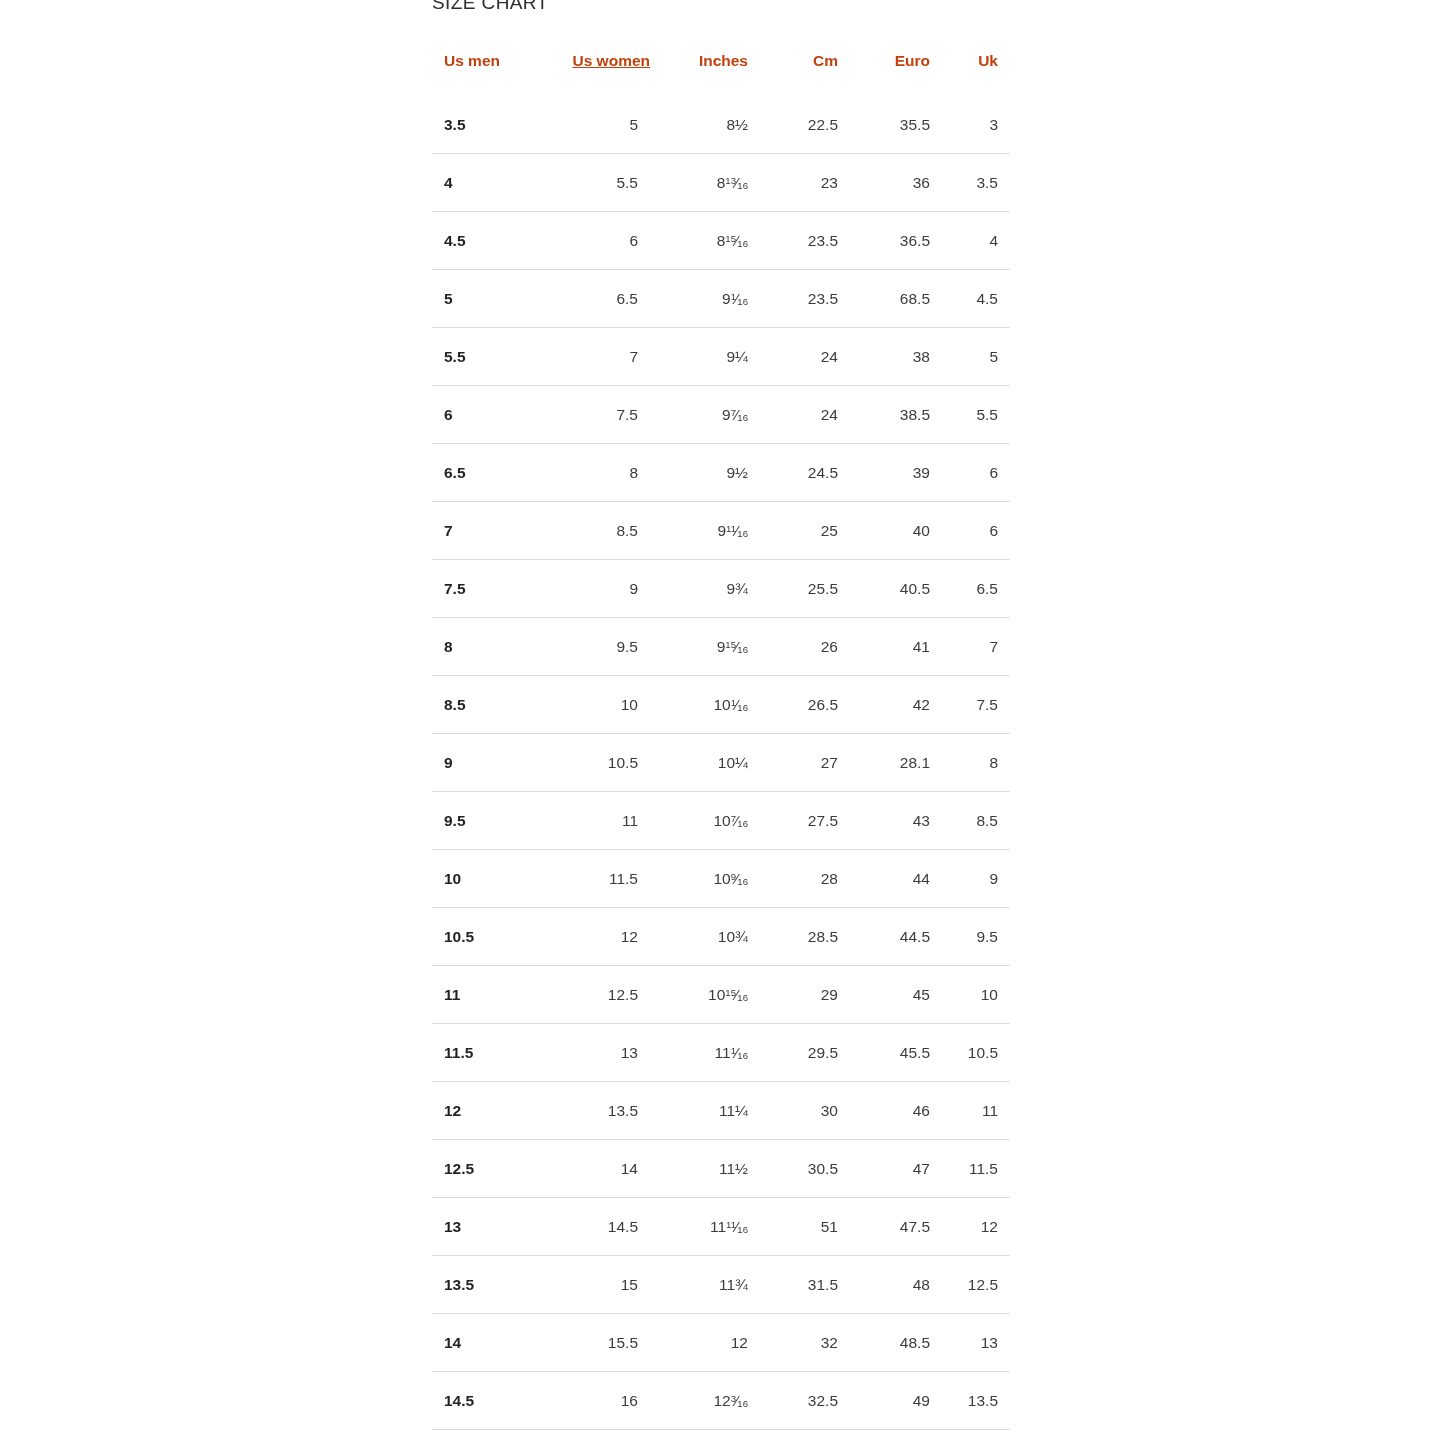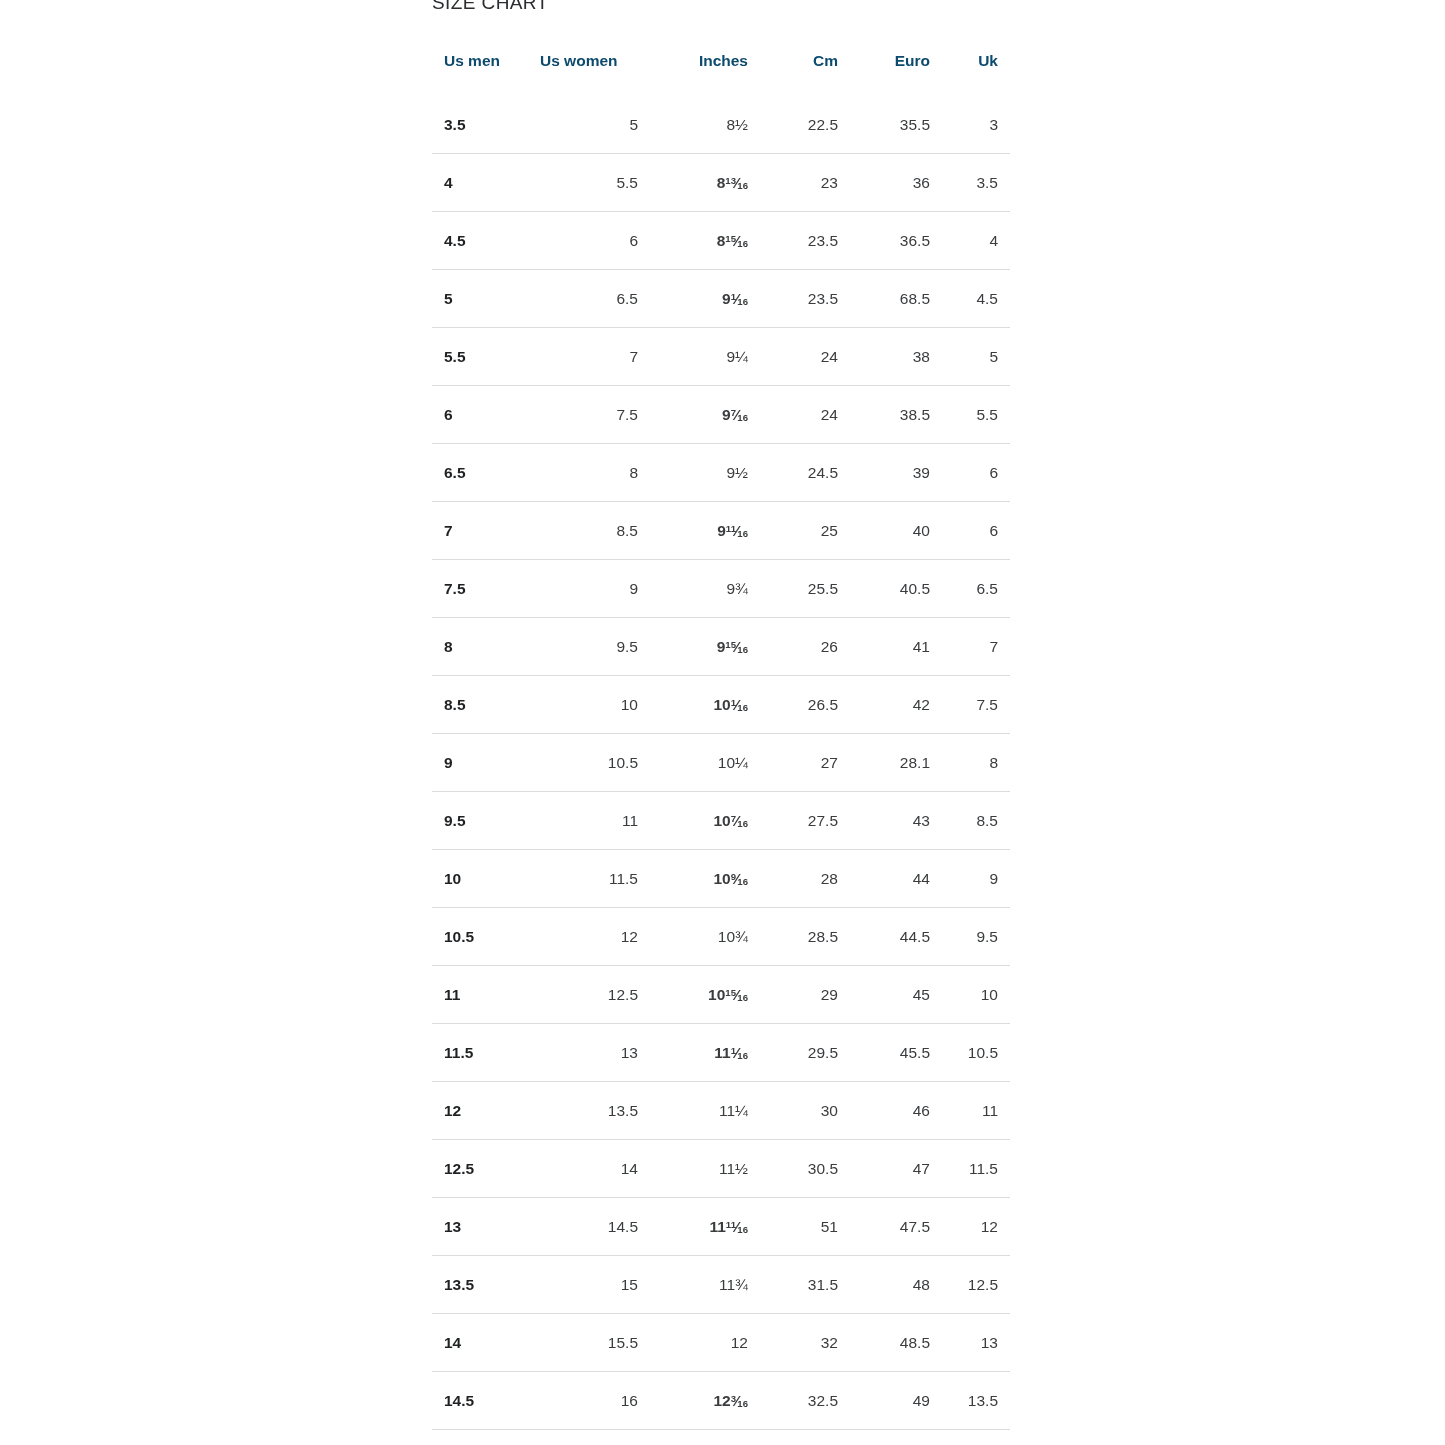--- a/index.html
+++ b/index.html
@@ -47,35 +47,36 @@
   .size-table col.c-usmen   { width: 108px; }
   .size-table col.c-uswomen { width: 110px; }
   .size-table col.c-inches  { width: 110px; }
   .size-table col.c-cm      { width: 90px; }
   .size-table col.c-euro    { width: 92px; }
   .size-table col.c-uk      { width: 68px; }
 
   .size-table th {
     font-size: 15.5px;
     font-weight: 700;
-    color: #0c4a6e;
+    color: #c2410c;
     text-align: right;
     padding: 0 12px 26px 0;
     vertical-align: bottom;
     white-space: nowrap;
   }
   .size-table th.col-usmen {
     text-align: left;
     padding-left: 12px;
     padding-right: 0;
   }
   .size-table th.col-uswomen {
-    text-align: left;
+    text-align: right;
     padding-left: 0;
     padding-right: 0;
+    text-decoration: underline;
   }
 
   .size-table td {
     font-size: 15.5px;
     font-weight: 400;
     color: #3a3c3e;
     text-align: right;
     padding: 0 12px 0 0;
     height: 57px;
     vertical-align: middle;
@@ -94,21 +95,20 @@
   .size-table tbody tr:first-child td {
     border-top: none;
   }
 
   
   .frac {
     display: inline-block;
     position: relative;
     white-space: nowrap;
     letter-spacing: 0;
-    font-weight: bold;
   }
   .frac .num {
     font-size: 0.62em;
     vertical-align: 0.42em;
     line-height: 1;
   }
   .frac .sl {
     font-size: 0.95em;
     margin: 0 -0.04em;
   }

